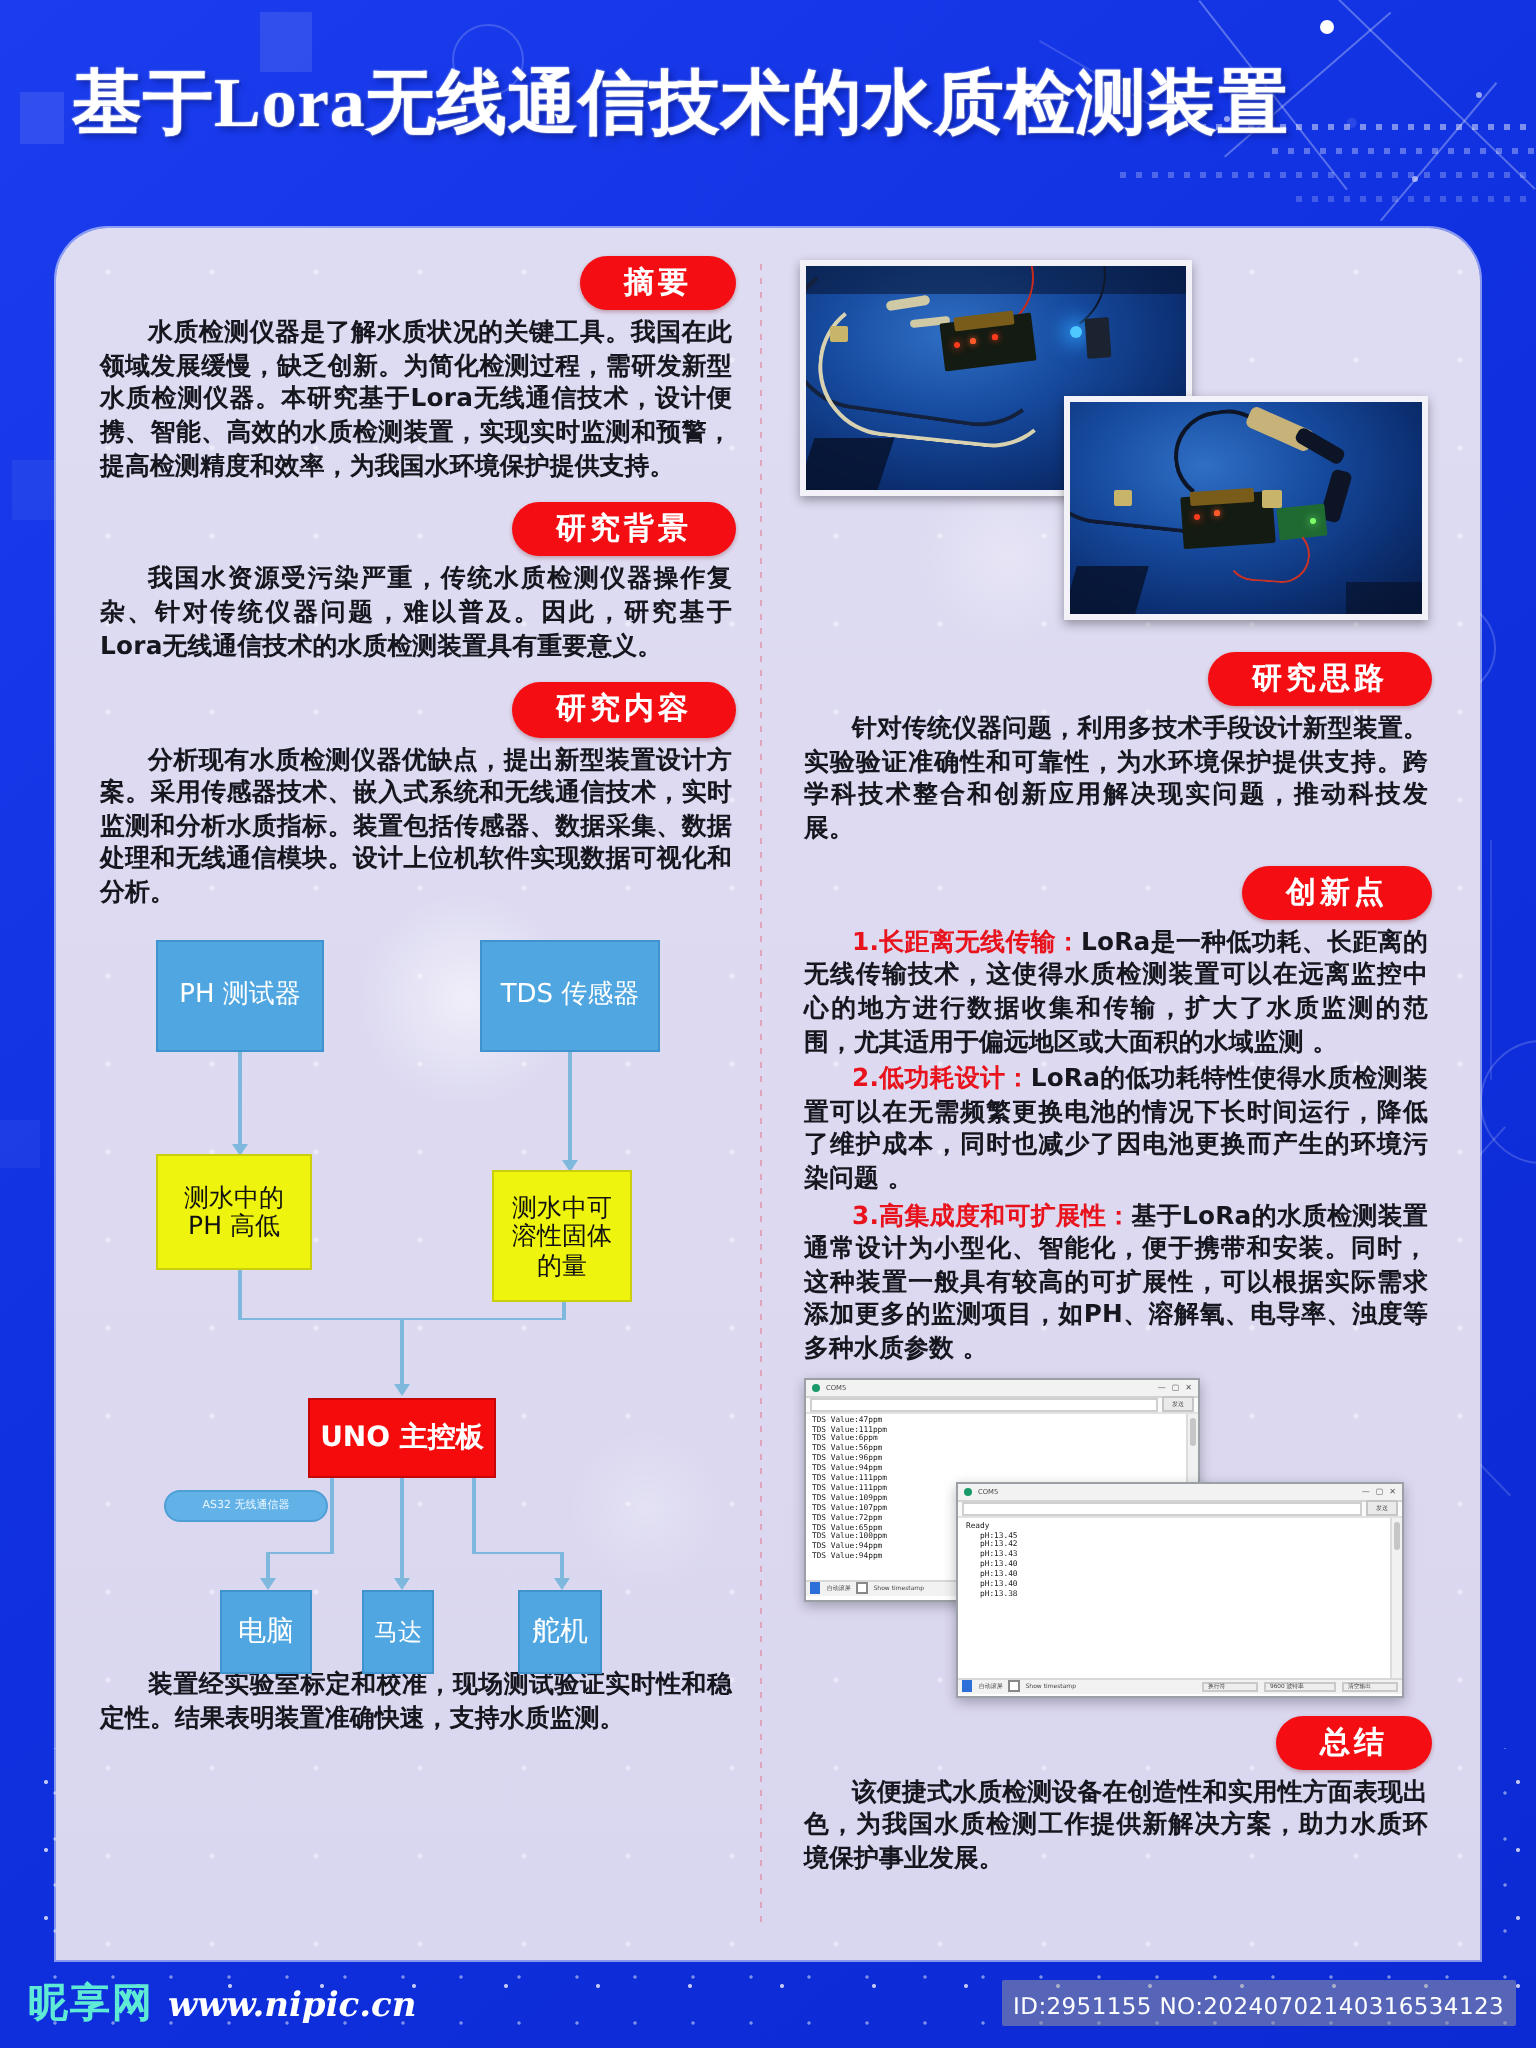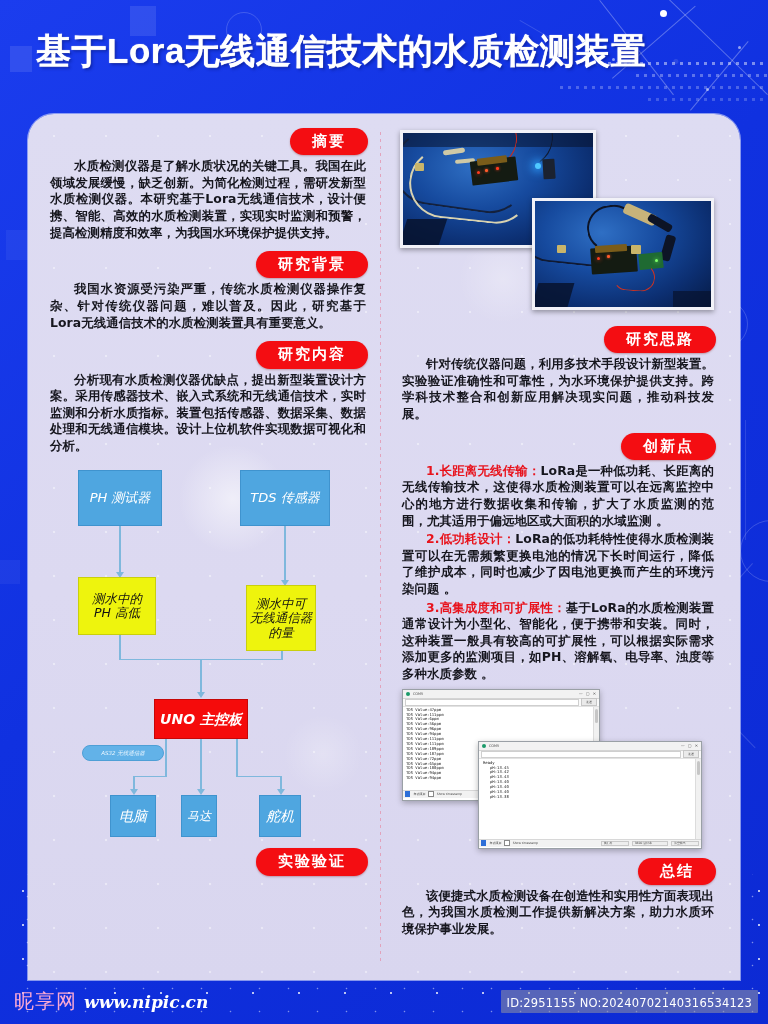--- a/index.html
+++ b/index.html
@@ -28,21 +28,21 @@
     background-size:46px 34px, 29px 23px;
     background-position:0 0, 13px 11px;opacity:.85;}
 
   
   #title-bar{position:absolute;left:0;top:28px;width:768px;height:60px;z-index:6;}
   #poster-title{
     position:absolute;left:36px;top:0;
     font-size:35px;font-weight:bold;color:#ffffff;letter-spacing:.5px;
     white-space:nowrap;
     text-shadow:0 0 1px #fff, 1px 1px 0 rgba(10,30,160,.55), 2px 2px 3px rgba(0,20,120,.45);
-    font-family:Liberation Sans, sans-serif;
+    font-family:Liberation Serif, serif;
   }
 
   
   #panel{
     position:absolute;left:28px;top:114px;width:712px;height:866px;
     background:linear-gradient(180deg,#dedcf2 0%,#dcd9f1 55%,#d9d6ef 100%);
     border-radius:26px 26px 0 0;
     box-shadow:0 0 0 1px rgba(255,255,255,.5);
     overflow:hidden;z-index:5;
   }
@@ -70,21 +70,21 @@
   .pill-wrap{margin:0 0 3px 12px;text-align:right;}
 
   .para{
     font-size:12.4px;line-height:16.6px;color:#16161e;font-weight:bold;
     text-align:justify;text-indent:24px;margin:0 2px 10px 0;
     letter-spacing:.1px;
   }
   .para .hl{color:#e8131c;}
 
   
-  #flow{position:relative;width:318px;height:370px;margin:6px 0 0 0;font-style:italic;}
+  #flow{position:relative;width:318px;height:370px;margin:6px 0 0 0;}
   .node{position:absolute;display:flex;align-items:center;justify-content:center;
     text-align:center;line-height:1.15;box-sizing:border-box;}
   .n-blue{background:#4fa6e0;color:#ffffff;border:1px solid #3f93ce;}
   .n-yellow{background:#eef40d;color:#111;border:1px solid #c9cf0c;}
   .n-red{background:#f50b0b;color:#ffffff;border:1px solid #c60707;}
   .n-pill{background:#62b2e8;color:#eaf6ff;border-radius:9px;border:1px solid #4e9fd6;}
   .edge{position:absolute;background:#7fb8dd;}
   .arrow{position:absolute;width:0;height:0;border-left:4px solid transparent;
     border-right:4px solid transparent;border-top:6px solid #7fb8dd;}
 
@@ -122,21 +122,21 @@
   .win-bottom{height:8px;background:#f2f2f2;border-top:1px solid #d8d8d8;
               display:flex;align-items:center;gap:3px;padding:0 2px;box-sizing:border-box;font-size:3px;color:#444;}
   .cb{width:3.4px;height:3.4px;border:1px solid #888;background:#fff;display:inline-block;}
   .cb.on{background:#2d6fd8;border-color:#2d6fd8;}
   .dd{height:5px;background:#eee;border:1px solid #c9c9c9;display:flex;align-items:center;
       padding:0 2px;box-sizing:border-box;font-size:2.9px;color:#444;}
 
   
   #footer{position:absolute;left:0;bottom:0;width:768px;height:44px;z-index:7;}
   #wm{position:absolute;left:14px;top:8px;display:flex;align-items:baseline;gap:7px;}
-  #wm-logo{font-size:20px;font-weight:normal;color:#f9a8d4;letter-spacing:1px;
+  #wm-logo{font-size:20px;font-weight:bold;color:#5eead4;letter-spacing:1px;
            font-family:"DejaVu Sans","Liberation Sans",sans-serif;}
   #wm-url{font-size:17px;font-style:italic;font-weight:bold;color:#ffffff;
           font-family:"DejaVu Serif","Liberation Serif",serif;}
   #idbox{position:absolute;right:10px;top:10px;background:rgba(150,150,160,.55);
          padding:2px 6px;border-radius:1px;}
   #idtxt{font-size:11.5px;color:#ffffff;font-family:"DejaVu Sans","Liberation Sans",sans-serif;
          letter-spacing:.2px;white-space:nowrap;}
 </style>
 </head>
 <body>
@@ -207,21 +207,21 @@
       <div class="node n-blue" style="left:190px;top:6px;width:90px;height:56px;font-size:13px;">TDS 传感器</div>
 
       <div class="edge" style="left:69px;top:62px;width:1.5px;height:48px;"></div>
       <div class="arrow" style="left:65.5px;top:108px;"></div>
       <div class="edge" style="left:234px;top:62px;width:1.5px;height:56px;"></div>
       <div class="arrow" style="left:230.5px;top:116px;"></div>
 
       <div class="node n-yellow" style="left:28px;top:113px;width:78px;height:58px;font-size:12.5px;white-space:pre-line;">测水中的
 PH 高低</div>
       <div class="node n-yellow" style="left:196px;top:121px;width:70px;height:66px;font-size:12.5px;white-space:pre-line;">测水中可
-无线通信器
+溶性固体
 的量</div>
 
       <div class="edge" style="left:69px;top:171px;width:1.5px;height:25px;"></div>
       <div class="edge" style="left:231px;top:187px;width:1.5px;height:9px;"></div>
       <div class="edge" style="left:69px;top:194.5px;width:163px;height:1.5px;"></div>
       <div class="edge" style="left:150px;top:194.5px;width:1.5px;height:35px;"></div>
       <div class="arrow" style="left:146.5px;top:228px;"></div>
 
       <div class="node n-red" style="left:104px;top:235px;width:94px;height:40px;font-size:14px;font-weight:bold;">UNO 主控板</div>
 
@@ -238,23 +238,21 @@
       <div class="edge" style="left:186px;top:275px;width:1.5px;height:38px;"></div>
       <div class="edge" style="left:186px;top:311.5px;width:45px;height:1.5px;"></div>
       <div class="edge" style="left:230px;top:311.5px;width:1.5px;height:15px;"></div>
       <div class="arrow" style="left:226.5px;top:325px;"></div>
 
       <div class="node n-blue" style="left:60px;top:331px;width:46px;height:42px;font-size:14px;">电脑</div>
       <div class="node n-blue" style="left:131px;top:331px;width:36px;height:42px;font-size:12px;">马达</div>
       <div class="node n-blue" style="left:209px;top:331px;width:42px;height:42px;font-size:14px;">舵机</div>
     </div>
 
-    <div class="pill-wrap" style="margin-top:14px;">
-      <span class="pill">实验验证</span>
-    </div>
+    <p class="para">装置经实验室标定和校准，现场测试验证实时性和稳定性。结果表明装置准确快速，支持水质监测。</p>
   </div>
 
   <div class="col" id="col-right">
 
     <div style="position:relative;height:212px;">
       <div class="photo" style="left:4px;top:16px;width:190px;height:112px;">
         <div class="ph-scene"></div>
         <div class="ph-dark" style="left:0;top:0;width:100%;height:14px;opacity:.55;"></div>
         <div class="ph-dark" style="left:0;bottom:0;width:40px;height:26px;opacity:.85;transform:skewX(-18deg);"></div>
         <div class="ph-dark" style="right:0;bottom:0;width:46px;height:18px;opacity:.7;"></div>

